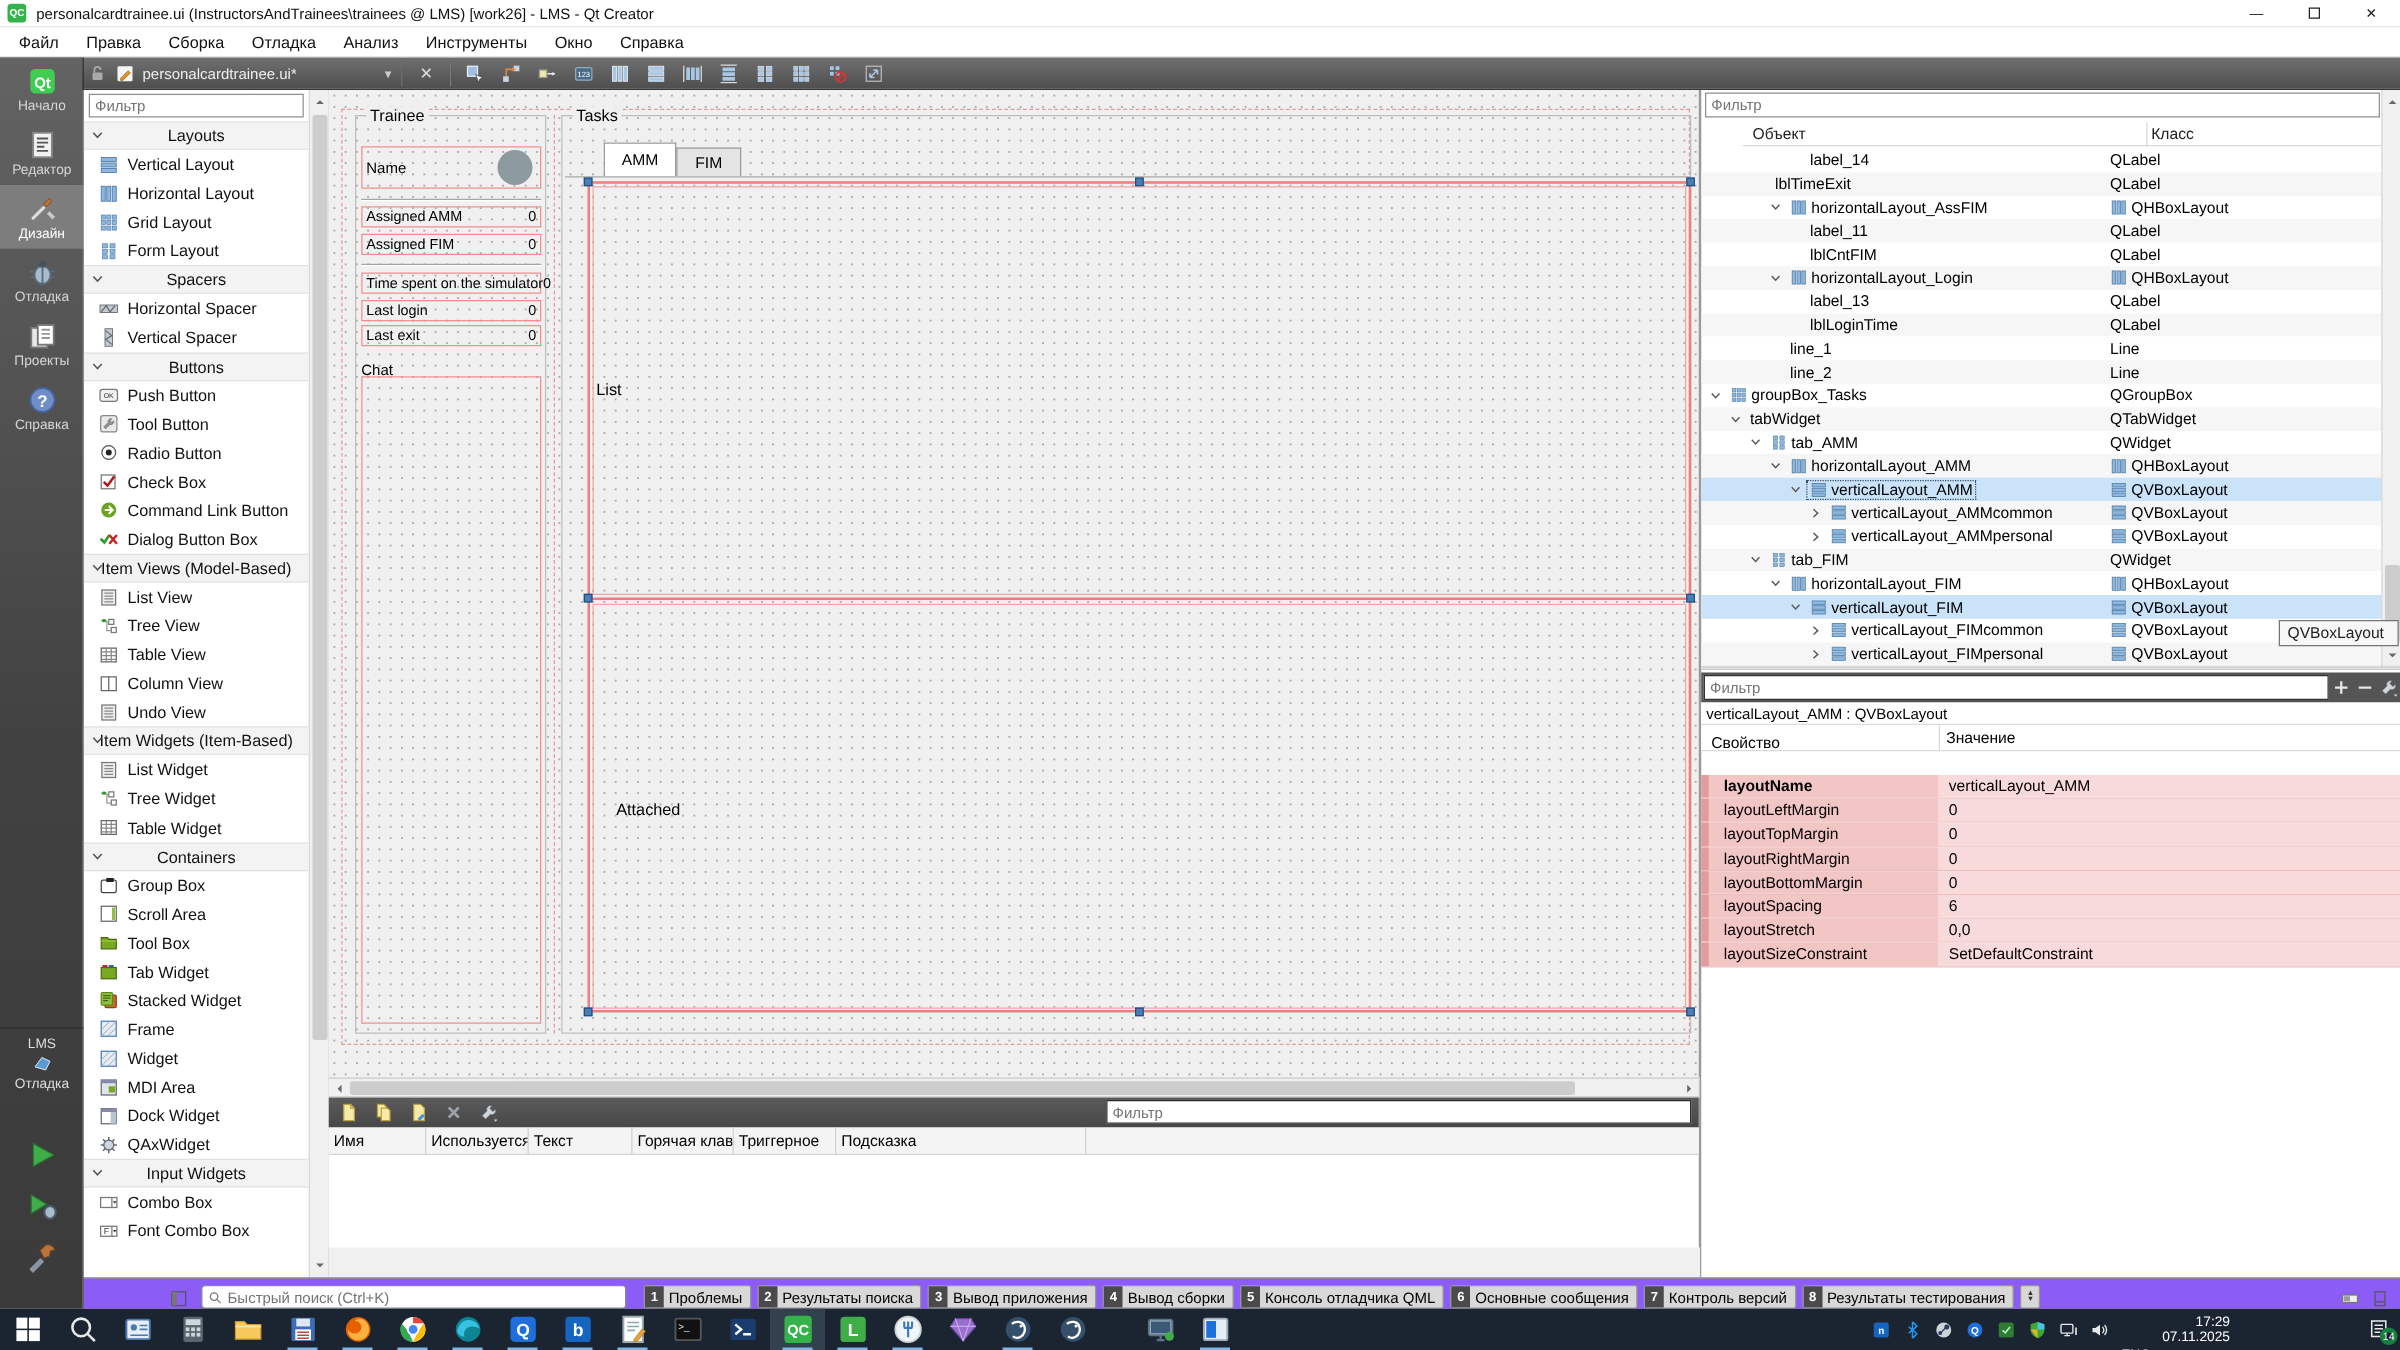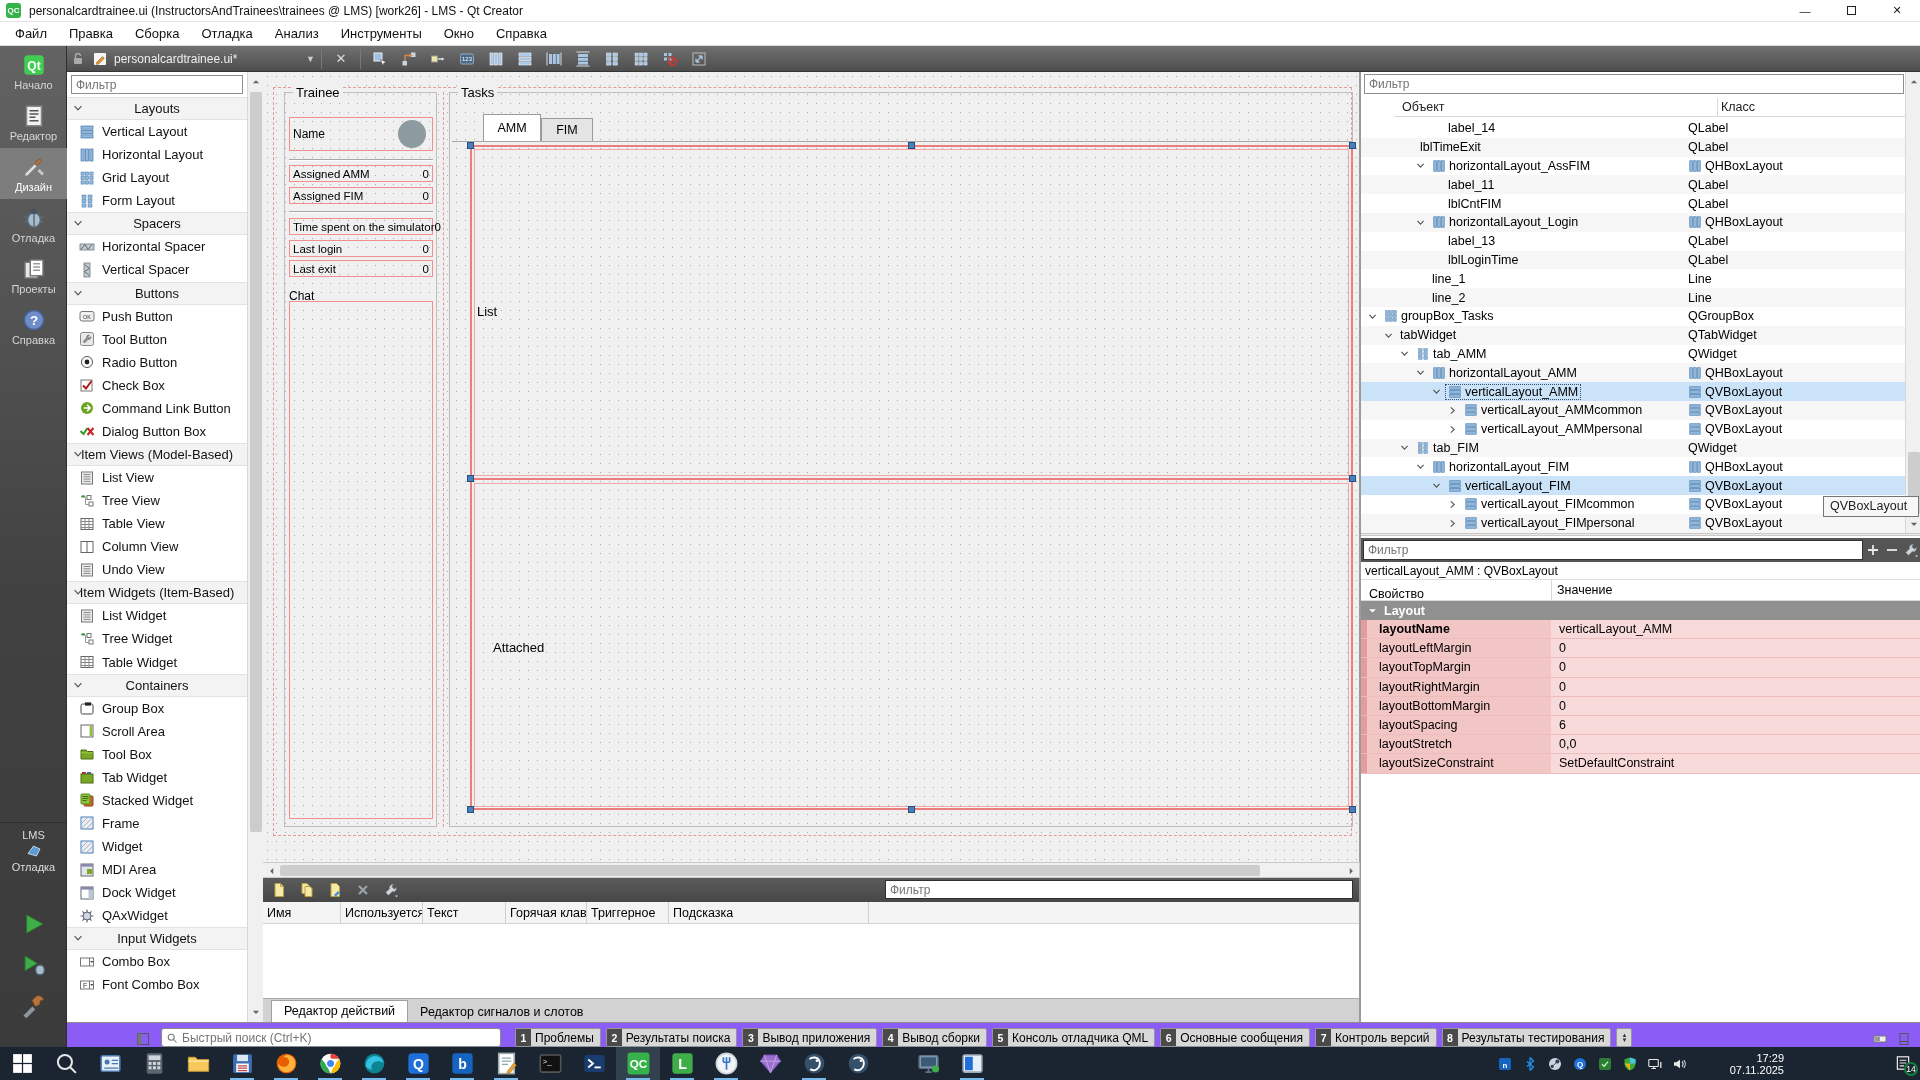--- a/index.html
+++ b/index.html
@@ -141,21 +141,21 @@
   .tbslot svg{width:25px;height:25px;}
   .tbslot.running::after{content:"";position:absolute;left:10px;bottom:0;width:24px;height:2.5px;background:#76b9ed;}
   .tbslot.active{background:#33414e;}
   .tbslot.gapL{margin-left:26px;}
   .tray{position:absolute;right:0;top:0;height:33px;display:flex;align-items:center;gap:9px;padding-right:6px;color:#fff;}
   .tray .ic svg{width:16px;height:16px;}
   .lang{font-size:11px;margin-top:40px;}
   .clock{text-align:right;font-size:11px;line-height:12px;}
   .traygap{width:92px;}
   .notif{position:relative;width:20px;height:20px;}
-  .badge{position:absolute;right:-4px;bottom:-2px;width:14px;height:14px;border:2px solid #15803d;border-radius:50%;font-size:8.5px;display:flex;align-items:center;justify-content:center;background:#1b2531;}
+  .badge{position:absolute;right:-4px;bottom:-2px;width:14px;height:14px;border:4px solid #15803d;border-radius:50%;font-size:8.5px;display:flex;align-items:center;justify-content:center;background:#1b2531;}
 </style>
 </head>
 <body>
 
 <div class="screen">
 
   <div class="titlebar">
     <div class="appicon">QC</div>
     <div class="titletext">personalcardtrainee.ui (InstructorsAndTrainees\trainees @ LMS) [work26] - LMS - Qt Creator</div>
     <div class="wincontrols">
@@ -949,24 +949,20 @@
     <div class="act-header" id="act-header">
         <div class="act-col" style="width: 78px;">Имя</div>
         <div class="act-col" style="width: 82px;">Используется</div>
         <div class="act-col" style="width: 83px;">Текст</div>
         <div class="act-col" style="width: 81px;">Горячая клавиш</div>
         <div class="act-col" style="width: 82px;">Триггерное</div>
         <div class="act-col" style="width: 200px;">Подсказка</div>
       </div>
   </div>
 
-  <div class="btabs" id="btabs">
-      <div class="btab active">Редактор действий</div>
-      <div class="btab">Редактор сигналов и слотов</div>
-    </div>
 
   <div class="rightpanel">
     <input class="ofilter" placeholder="Фильтр" style="">
     <div class="ohead">
       <span class="c1">Объект</span>
       <span class="cd"></span>
       <span class="c2">Класс</span>
     </div>
     <div class="otree" id="otree">
         <div class="orow">
@@ -1522,26 +1518,20 @@
               <path d="M12 13.5l1.5 1.8 1.5-1.8z" fill="#cfd6dc"></path>
             </svg>
           </span>
       </div>
     </div>
     <div class="pselhead">verticalLayout_AMM : QVBoxLayout</div>
     <div class="pcolhead">
       <span class="c1">Свойство</span>
       <span class="cd"></span>
       <span class="c2">Значение</span>
-    </div>
-    <div class="pgroup">
-      <svg viewBox="0 0 16 16" width="11" height="11">
-          <path d="M3 6l5 5 5-5z" fill="#fff"></path>
-        </svg>
-      <span>Layout</span>
     </div>
     <div class="prows" id="prows">
         <div class="prow bold">
           <div class="pn">layoutName</div>
           <div class="pv">verticalLayout_AMM</div>
         </div>
         <div class="prow">
           <div class="pn">layoutLeftMargin</div>
           <div class="pv">0</div>
         </div>

